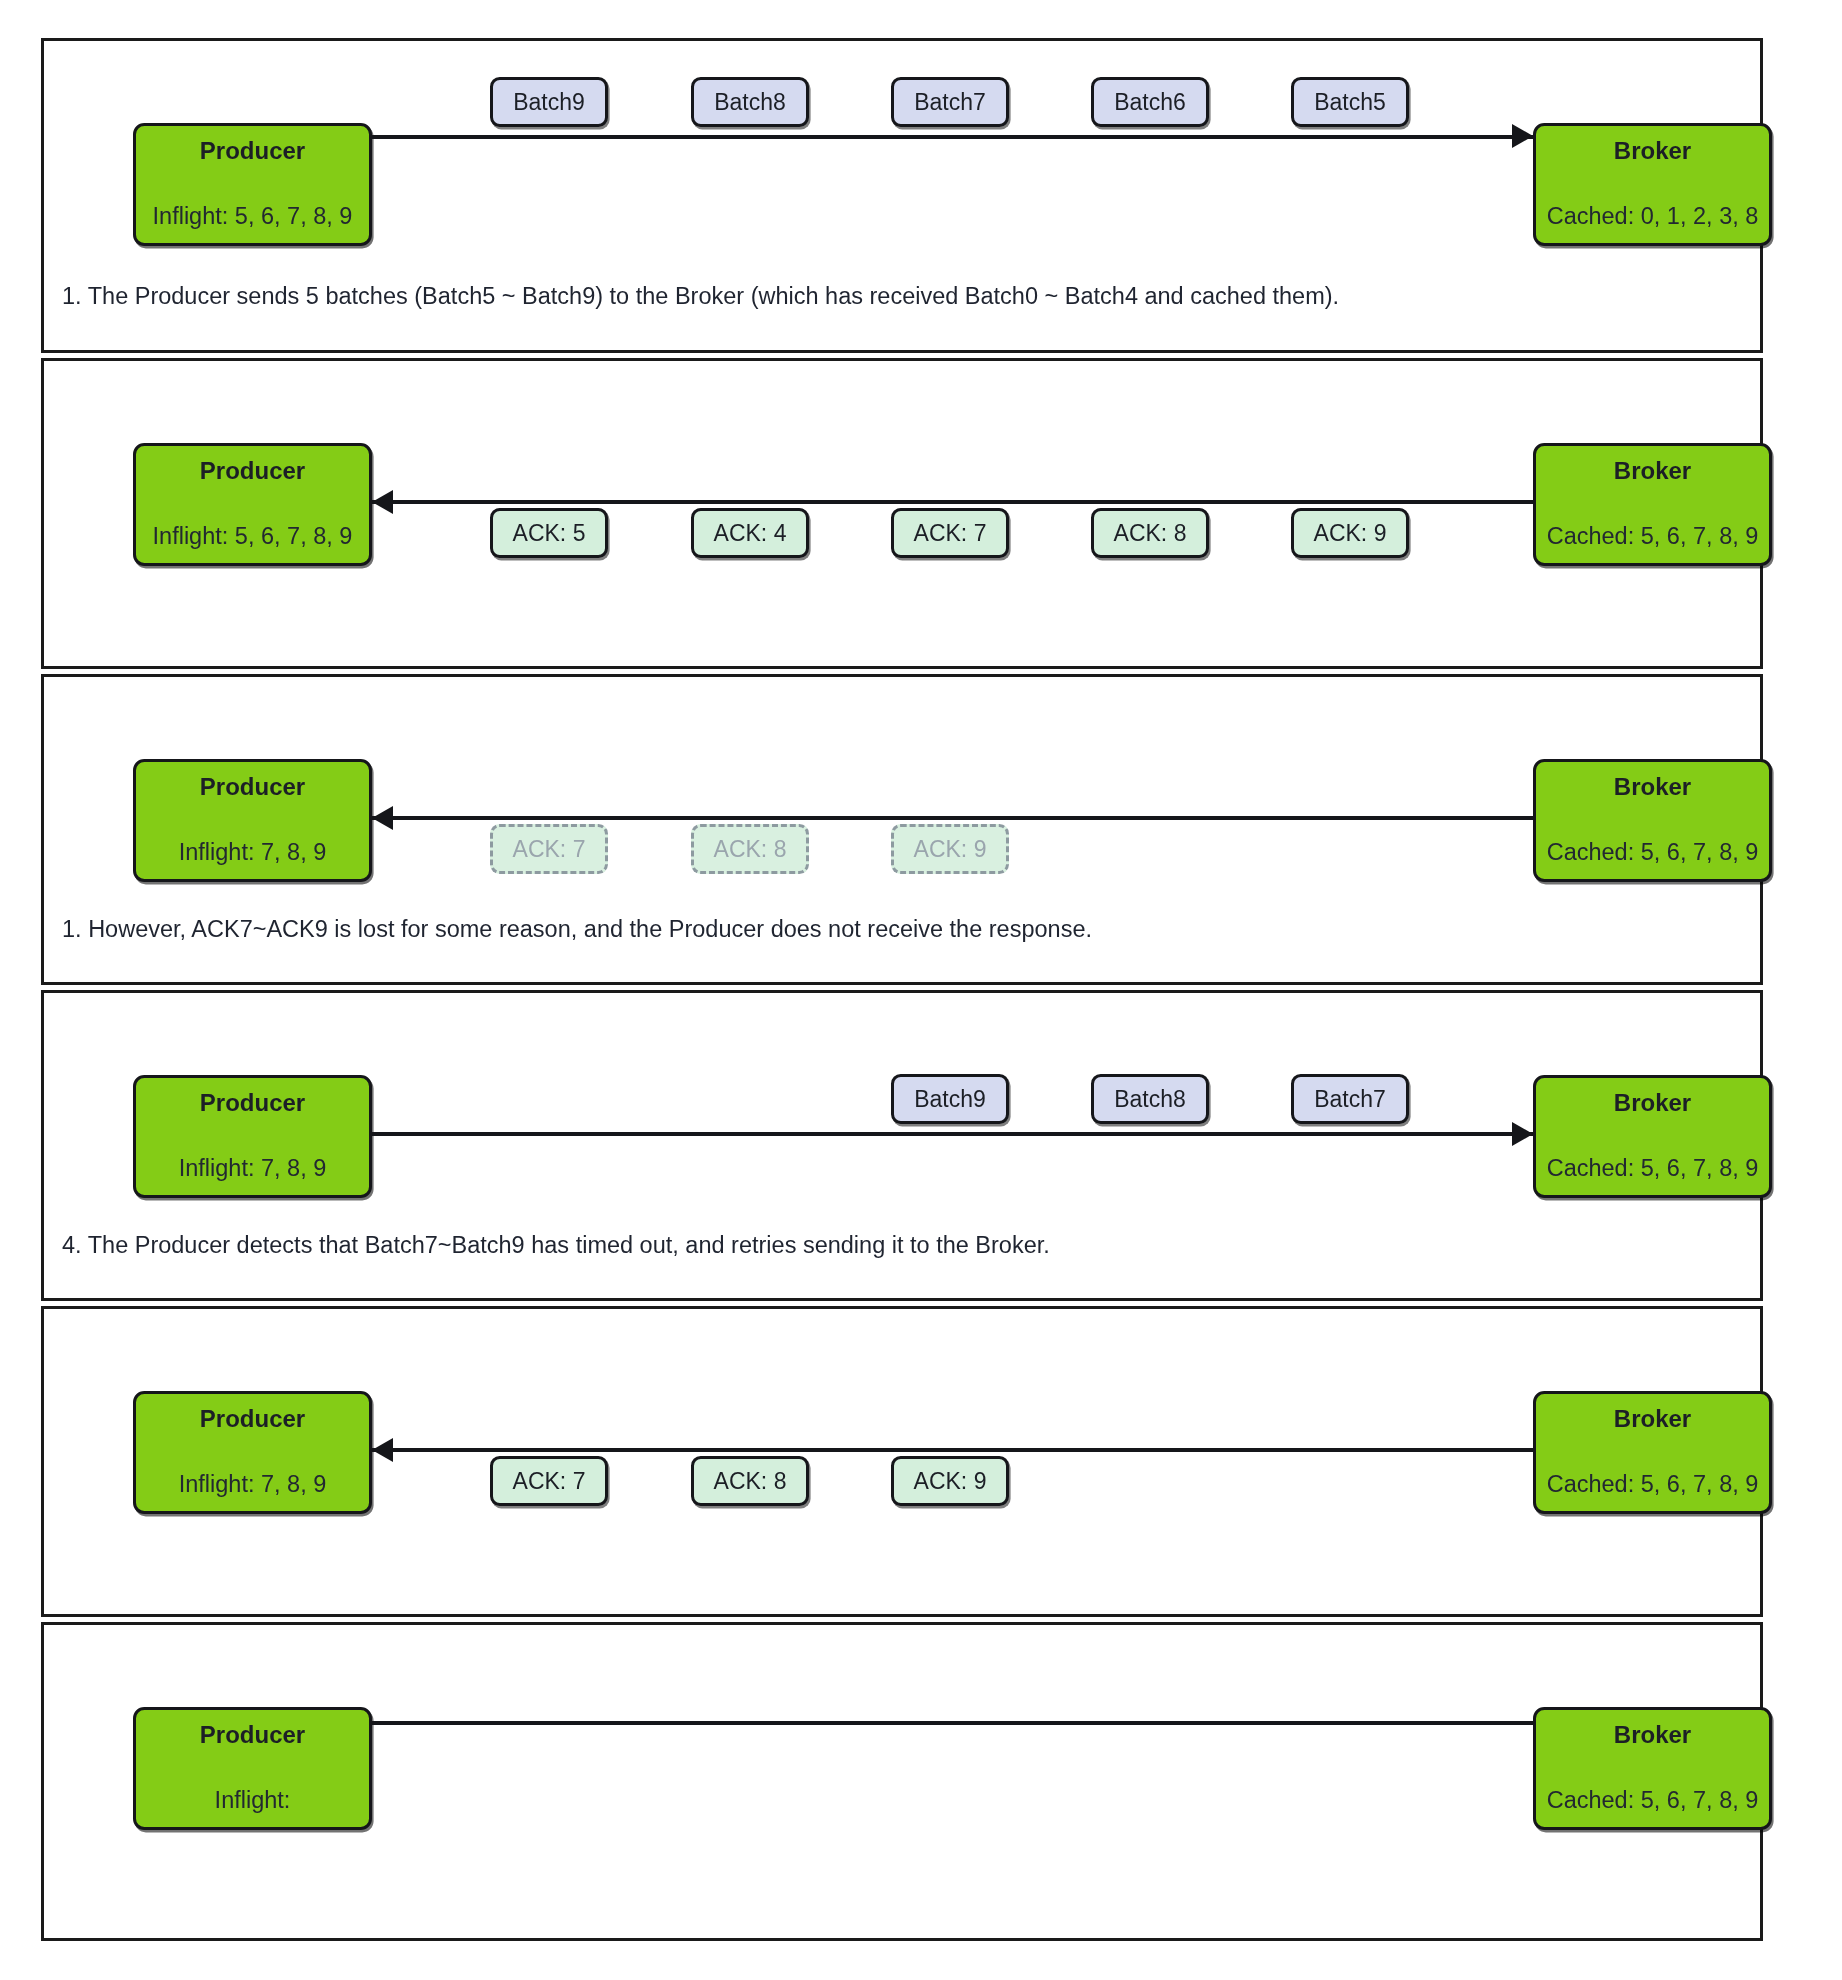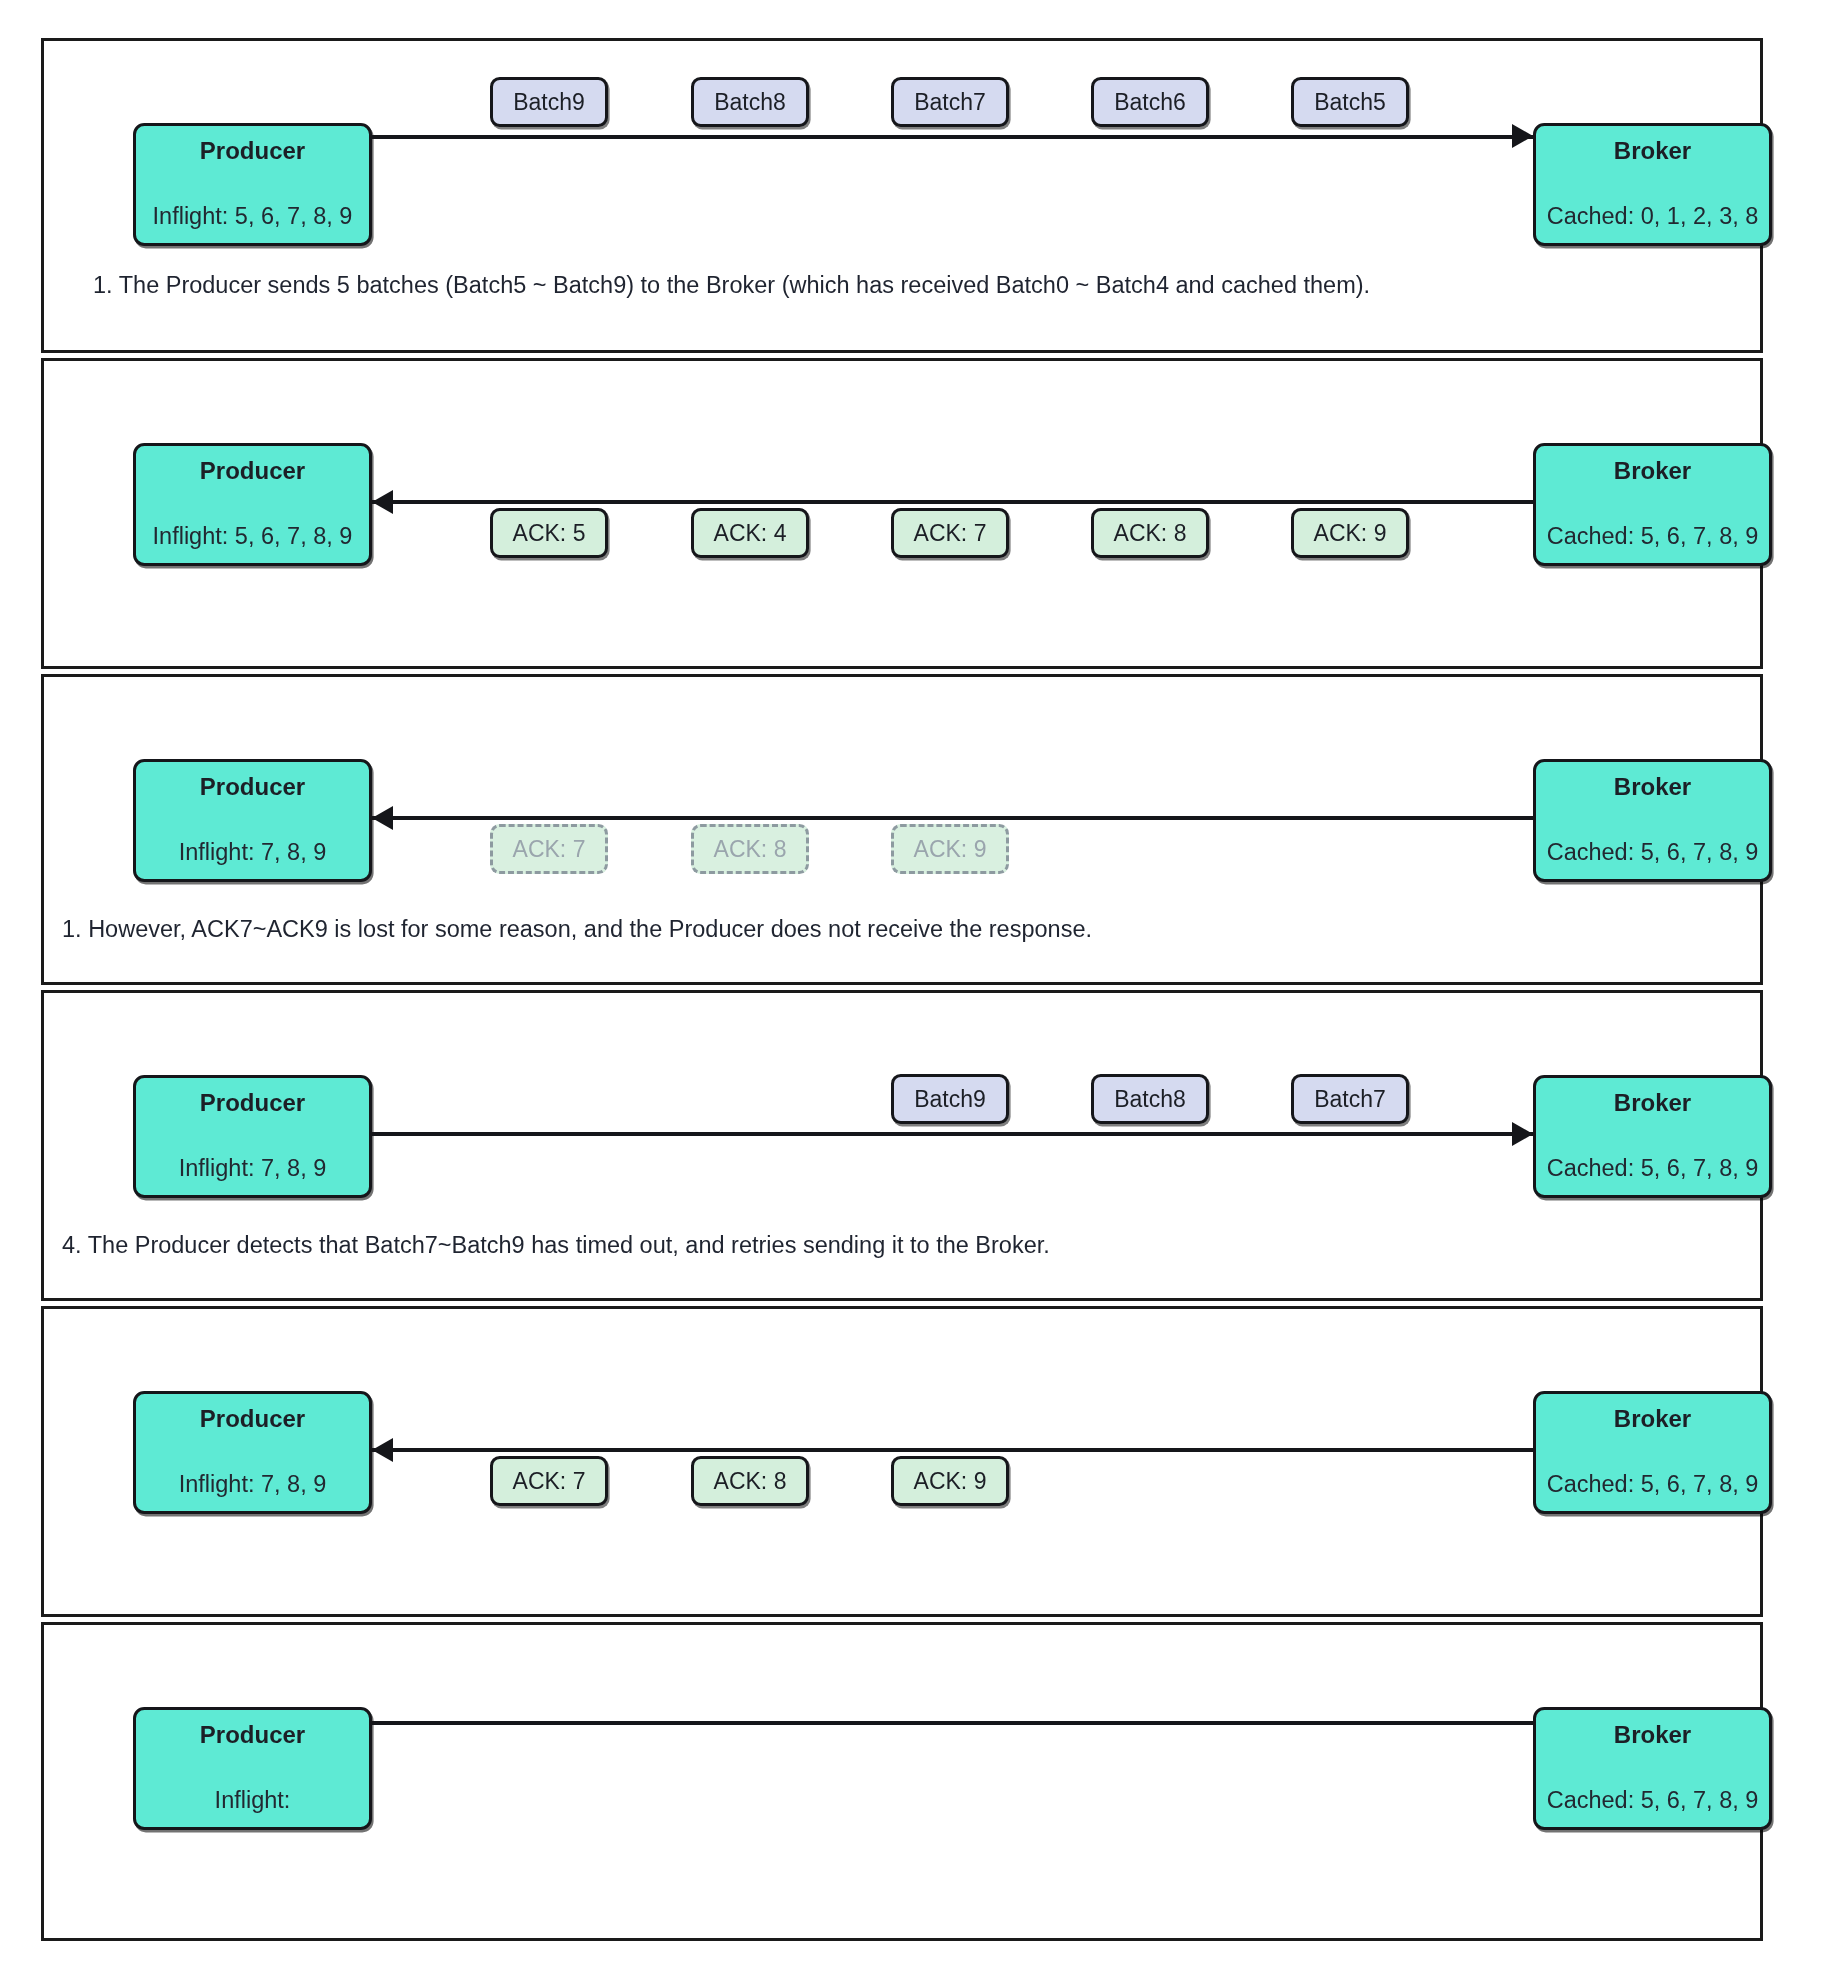--- a/index.html
+++ b/index.html
@@ -30,21 +30,21 @@
     width: 1722px;                
     border: 3.2px solid #1a1a1a;
     box-sizing: border-box;
     background: #ffffff;
   }
 
   
   .node {
     position: absolute;
     box-sizing: border-box;
-    background: #5eead4;
+    background: #84cc16;
     border: 3.2px solid #15161a;
     border-radius: 11.3px;
     display: flex;
     flex-direction: column;
     align-items: center;
     justify-content: space-between;
     padding: 13px 11.3px 14.6px 11.3px;
     box-shadow: 1.6px 2.4px 0 rgba(0,0,0,0.55);
   }
   .node-title {
@@ -140,21 +140,21 @@
         <div class="node-title">Broker</div>
         <div class="node-sub">Cached: 0, 1, 2, 3, 8</div>
       </div>
       <div class="conn" style="left: 328px; top: 94px; width: 1161px;"></div>
       <div class="arrowhead right" style="top: 83px; left: 1468px;"></div>
       <div class="chip batch" style="left: 446px; top: 36px;">Batch9</div>
       <div class="chip batch" style="left: 647px; top: 36px;">Batch8</div>
       <div class="chip batch" style="left: 847px; top: 36px;">Batch7</div>
       <div class="chip batch" style="left: 1047px; top: 36px;">Batch6</div>
       <div class="chip batch" style="left: 1247px; top: 36px;">Batch5</div>
-      <div class="caption" style="left: 18px; top: 230px; margin-left: 31px;">1. The Producer sends 5 batches (Batch5 ~ Batch9) to the Broker (which has received Batch0 ~ Batch4 and cached them).</div>
+      <div class="caption" style="left: 18px; top: 241px;">1. The Producer sends 5 batches (Batch5 ~ Batch9) to the Broker (which has received Batch0 ~ Batch4 and cached them).</div>
     </div>
     <div class="panel" style="top: 358px; height: 311px;">
       <div class="node" style="left: 89px; top: 82px; width: 239px; height: 123px;">
         <div class="node-title">Producer</div>
         <div class="node-sub">Inflight: 5, 6, 7, 8, 9</div>
       </div>
       <div class="node" style="left: 1489px; top: 82px; width: 239px; height: 123px;">
         <div class="node-title">Broker</div>
         <div class="node-sub">Cached: 5, 6, 7, 8, 9</div>
       </div>

